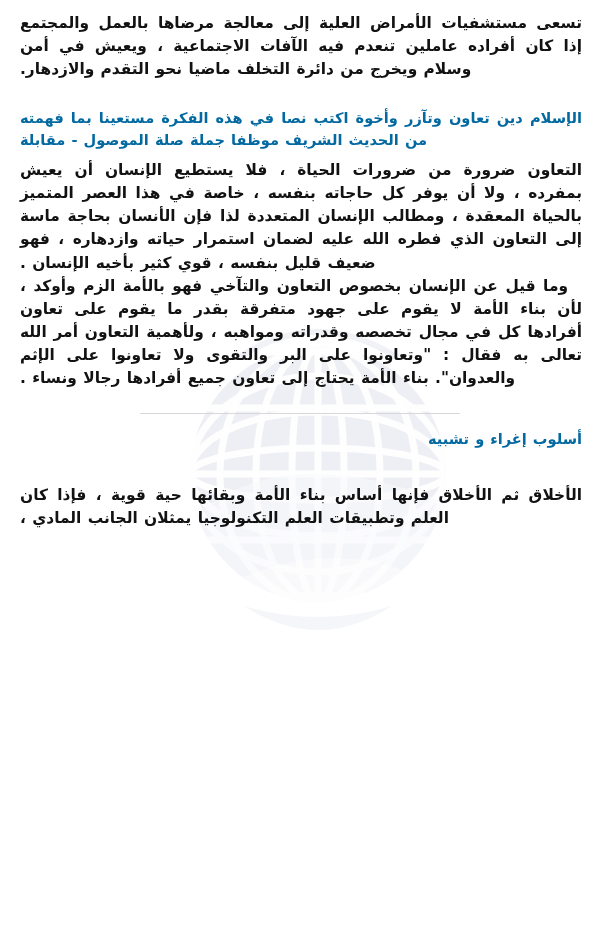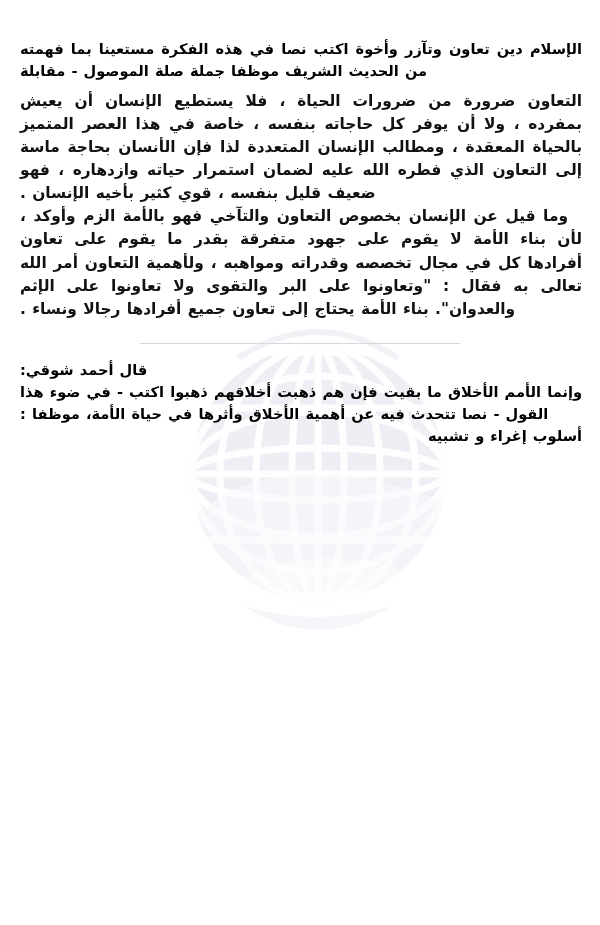--- a/index.html
+++ b/index.html
@@ -53,21 +53,21 @@
     letter-spacing: 0.1px;
     word-spacing: 1px;
     margin: 0;
   }
 
   .black {
     color: #121212;
     font-size: 15.4px;
   }
   .red {
-    color: #000000;
+    color: #0369a1;
     font-size: 14.6px;
   }
 
   .indent { text-indent: 14px; }
 
   .gap-sm { height: 8px; }
   .gap-md { height: 16px; }
   .gap-lg { height: 26px; }
   .gap-xl { height: 34px; }
 
@@ -137,20 +137,21 @@
       </g>
 
       <g fill="#d4d8e6" opacity="0.75">
         <path d="M62 318 Q136 366 210 318 Q136 340 62 318 Z"></path>
       </g>
     </svg>
   </div>
 
   <div id="content">
 
+    <p class="para black blk p1">تسعى مستشفيات الأمراض العلية إلى معالجة مرضاها بالعمل والمجتمع إذا كان أفراده عاملين تنعدم فيه الآفات الاجتماعية ، ويعيش في أمن وسلام ويخرج من دائرة التخلف ماضيا نحو التقدم والازدهار.</p>
 
     <div class="gap-lg"></div>
 
     <p class="para red blk p-red-1">الإسلام دين تعاون وتآزر وأخوة اكتب نصا في هذه الفكرة مستعينا بما فهمته من الحديث الشريف موظفا جملة صلة الموصول - مقابلة</p>
 
     <div class="gap-sm"></div>
 
     <p class="para black blk p1">التعاون ضرورة من ضرورات الحياة ، فلا يستطيع الإنسان أن يعيش بمفرده ، ولا أن يوفر كل حاجاته بنفسه ، خاصة في هذا العصر المتميز بالحياة المعقدة ، ومطالب الإنسان المتعددة لذا فإن الأنسان بحاجة ماسة إلى التعاون الذي فطره الله عليه لضمان استمرار حياته وازدهاره ، فهو ضعيف قليل بنفسه ، قوي كثير بأخيه الإنسان .</p>
 
     <p class="para black blk p1 indent">وما قيل عن الإنسان بخصوص التعاون والتآخي فهو بالأمة الزم وأوكد ، لأن بناء الأمة لا يقوم على جهود متفرقة بقدر ما يقوم على تعاون أفرادها كل في مجال تخصصه وقدراته ومواهبه ، ولأهمية التعاون أمر الله تعالى به فقال : "وتعاونوا على البر والتقوى ولا تعاونوا على الإثم والعدوان". بناء الأمة يحتاج إلى تعاون جميع أفرادها رجالا ونساء .</p>
@@ -160,24 +161,23 @@
   </div>
 
   <div class="divider-wrap">
     <div class="divider"></div>
   </div>
 
   <div id="content2" style="position:relative;z-index:2;padding:0 18px 0 20px;box-sizing:border-box;direction:rtl;text-align:right;">
 
     <div class="gap-sm"></div>
 
-    <p class="para red blk p-red-head">قال أحمد شوقي:</p>
 
-    <p class="para red blk p-red-body">وإنما الأمم الأخلاق ما بقيت فإن هم ذهبت أخلاقهم ذهبوا اكتب - في ضوء هذا القول - نصا تتحدث فيه عن أهمية الأخلاق وأثرها في حياة الأمة، موظفا :</p>
 
     <p class="para red blk p-red-tail">أسلوب إغراء و تشبيه</p>
 
     <div class="gap-xl"></div>
 
+    <p class="para black blk p-last">الأخلاق ثم  الأخلاق فإنها أساس بناء الأمة وبقائها حية قوية ، فإذا كان العلم وتطبيقات العلم التكنولوجيا  يمثلان الجانب المادي ،</p>
 
 
   </div>
 </div>
 
 </body></html>

